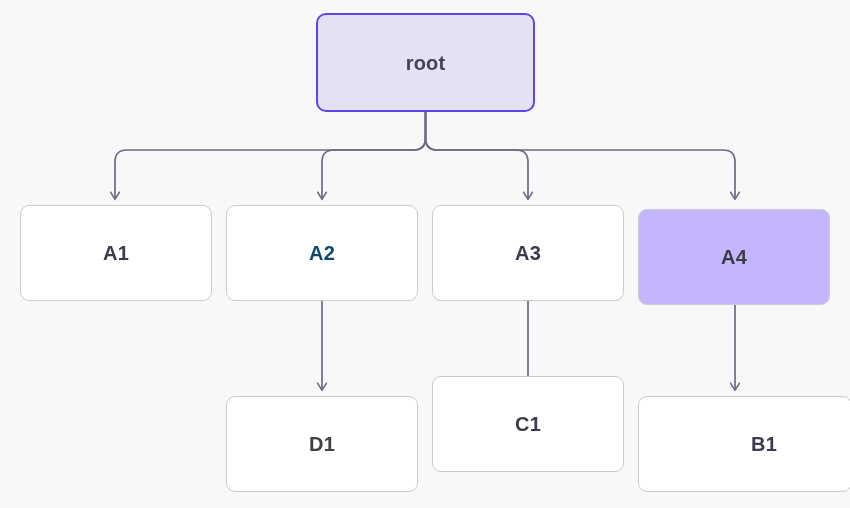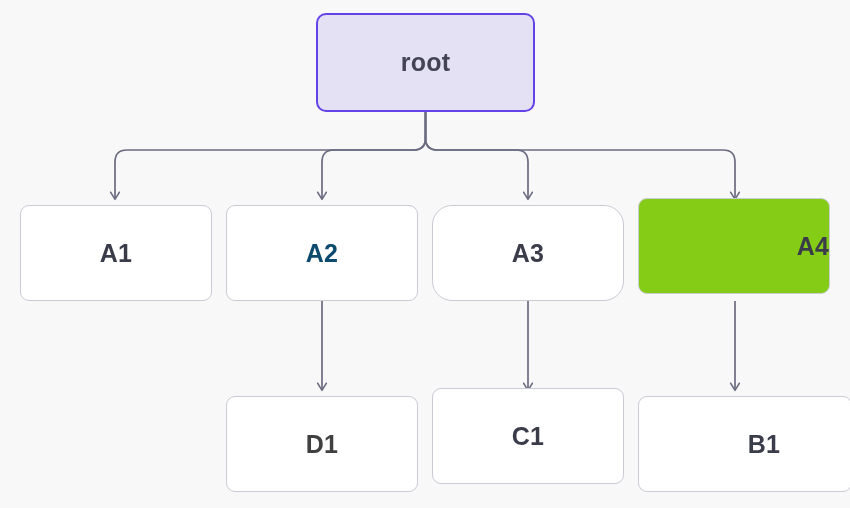--- a/index.html
+++ b/index.html
@@ -30,21 +30,21 @@
   }
   .node {
     position: absolute;
     display: flex;
     align-items: center;
     justify-content: center;
     border-radius: 9px;
     border: 1.6px solid #c9ccd3;
     background: #ffffff;
     color: #3b3c4a;
-    font-size: 25px;
+    font-size: 20px;
     font-weight: bold;
     letter-spacing: 0.2px;
     line-height: 1;
   }
   .node.root {
     border: 2.2px solid #6342e8;
     background: #e4e1f5;
     color: #444356;
     border-radius: 10px;
   }
@@ -74,29 +74,29 @@
   <div id="node-layer">
       <div class="node root" style="left: 316px; top: 13px; width: 219px; height: 99px; background: rgb(228, 225, 245); border-color: rgb(99, 66, 232); color: rgb(68, 67, 86);">
         <span class="node-label">root</span>
       </div>
       <div class="node" style="left: 20px; top: 205px; width: 192px; height: 96px; background: rgb(255, 255, 255); border-color: rgb(201, 204, 211); color: rgb(59, 60, 74);">
         <span class="node-label">A1</span>
       </div>
       <div class="node" style="left: 226px; top: 205px; width: 192px; height: 96px; background: rgb(255, 255, 255); border-color: rgb(201, 204, 211); color: #0c4a6e;">
         <span class="node-label">A2</span>
       </div>
-      <div class="node" style="left: 432px; top: 205px; width: 192px; height: 96px; background: rgb(255, 255, 255); border-color: rgb(201, 204, 211); color: rgb(59, 60, 74); border-radius: 20px;">
+      <div class="node" style="left: 432px; top: 205px; width: 192px; height: 96px; background: rgb(255, 255, 255); border-color: rgb(201, 204, 211); color: rgb(59, 60, 74);">
         <span class="node-label">A3</span>
       </div>
-      <div class="node" style="left: 638px; top: 198px; width: 192px; height: 96px; background: #84cc16; border-color: rgb(201, 204, 211); color: rgb(59, 60, 74); justify-content: flex-end;">
+      <div class="node" style="left: 638px; top: 209px; width: 192px; height: 96px; background: #c4b5fd; border-color: rgb(201, 204, 211); color: rgb(59, 60, 74);">
         <span class="node-label">A4</span>
       </div>
       <div class="node" style="left: 226px; top: 396px; width: 192px; height: 96px; background: rgb(255, 255, 255); border-color: rgb(201, 204, 211); color: #404040;">
         <span class="node-label">D1</span>
       </div>
-      <div class="node" style="left: 432px; top: 388px; width: 192px; height: 96px; background: rgb(255, 255, 255); border-color: rgb(201, 204, 211); color: rgb(59, 60, 74);">
+      <div class="node" style="left: 432px; top: 376px; width: 192px; height: 96px; background: rgb(255, 255, 255); border-color: rgb(201, 204, 211); color: rgb(59, 60, 74);">
         <span class="node-label">C1</span>
       </div>
       <div class="node" style="left: 638px; top: 396px; width: 214px; height: 96px; background: rgb(255, 255, 255); border-color: rgb(201, 204, 211); color: rgb(59, 60, 74); padding-left: 38px;">
         <span class="node-label">B1</span>
       </div>
     </div>
 </div>
 
 </body></html>

